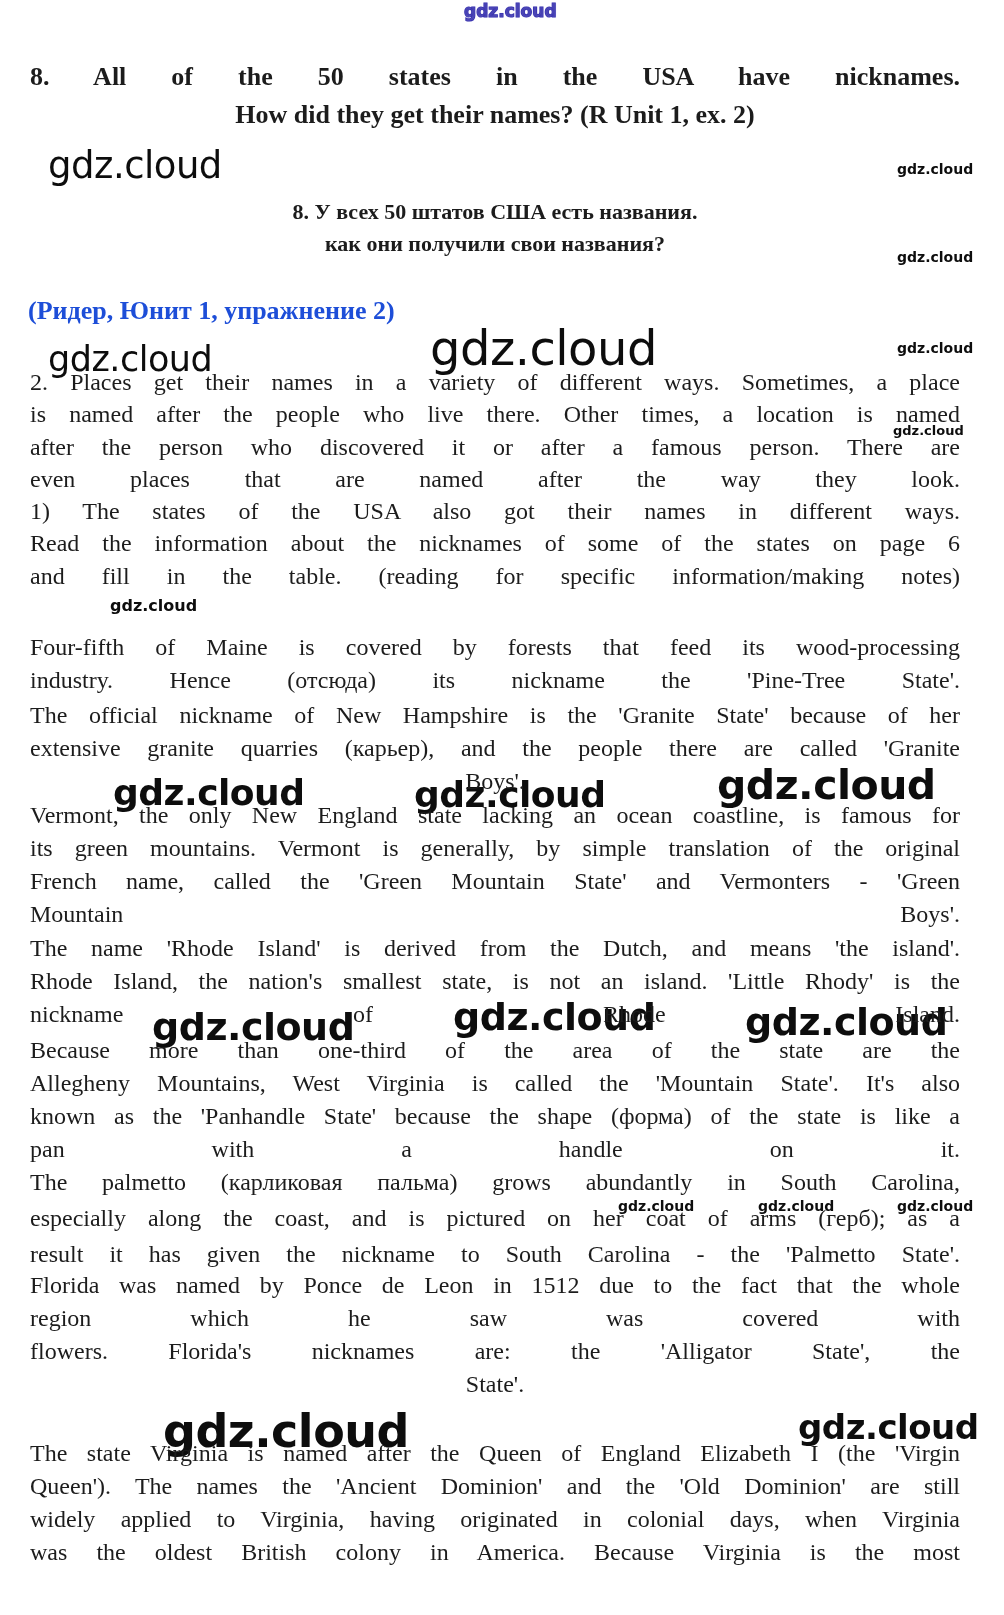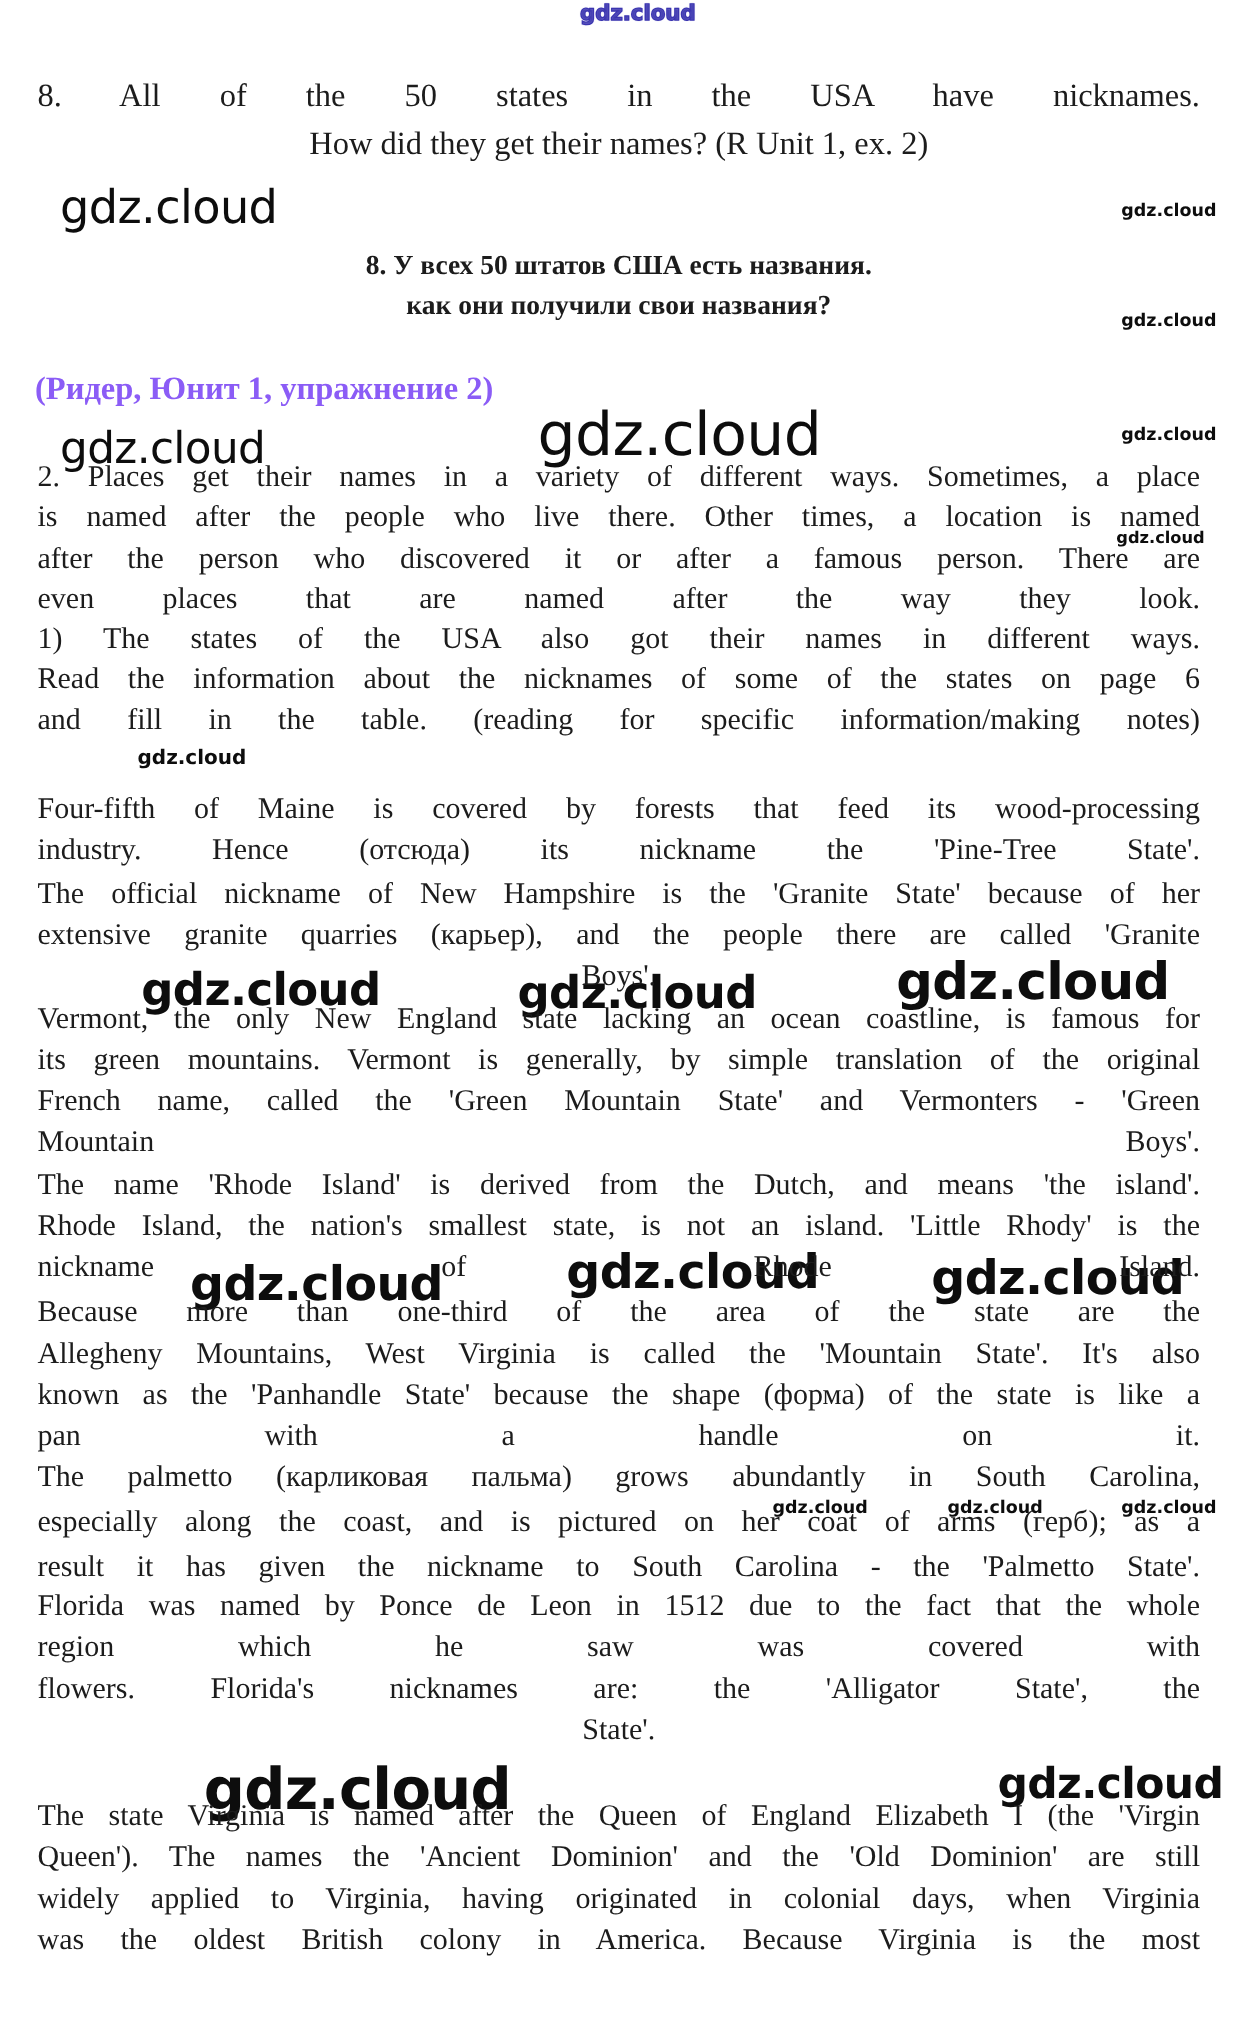--- a/index.html
+++ b/index.html
@@ -4,23 +4,23 @@
 <style>
   html,body{margin:0;padding:0;background:#ffffff;}
   .page{
     position:relative;width:1004px;height:1615px;background:#ffffff;
     font-family:"Liberation Serif", serif;color:#1c1c1c;overflow:hidden;
   }
   
   .blk{position:absolute;left:30px;width:930px;}
   .ln{text-align:center;white-space:nowrap;}
   .j{text-align:justify;text-align-last:justify;-moz-text-align-last:justify;white-space:normal;}
-  .h-en{top:58px;font-size:26px;font-weight:400;line-height:38px;}
+  .h-en{top:58px;font-size:26px;font-weight:700;line-height:38px;}
   .h-ru{top:196px;font-size:22px;font-weight:700;line-height:31.5px;}
-  .ref{position:absolute;left:28px;top:296px;font-size:26px;font-weight:700;color:#8b5cf6;}
+  .ref{position:absolute;left:28px;top:296px;font-size:26px;font-weight:700;color:#1d4ed8;}
   .intro{top:366px;font-size:24px;font-weight:400;line-height:32.3px;}
   .para{position:absolute;left:30px;width:930px;font-size:24px;line-height:33px;}
   
   .wm{
     position:absolute;font-family:"DejaVu Sans","Liberation Sans",sans-serif;
     color:#0d0d0d;line-height:1;letter-spacing:-0.5px;white-space:nowrap;font-weight:400;
   }
   .wms{font-weight:600;letter-spacing:0;}
   .wmb{font-weight:700;}
   .wmo{

